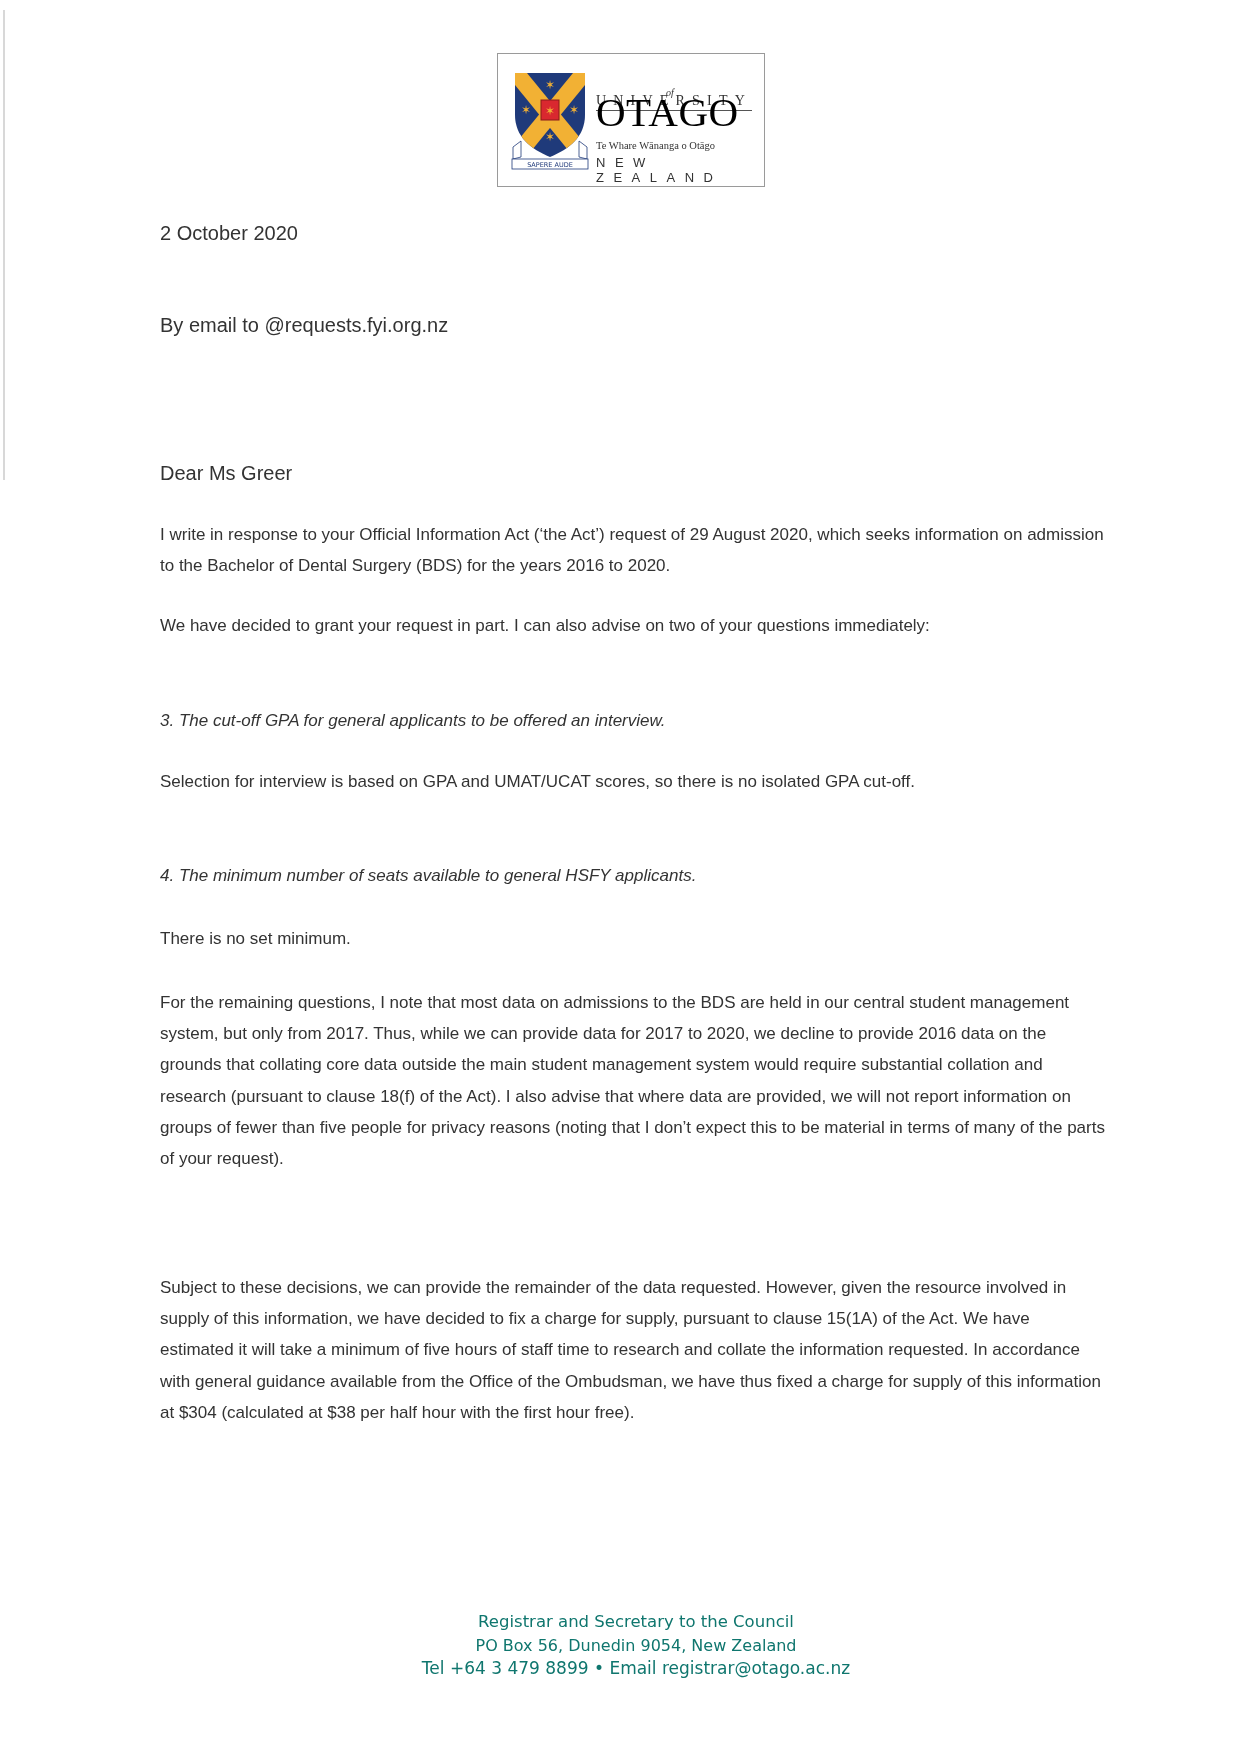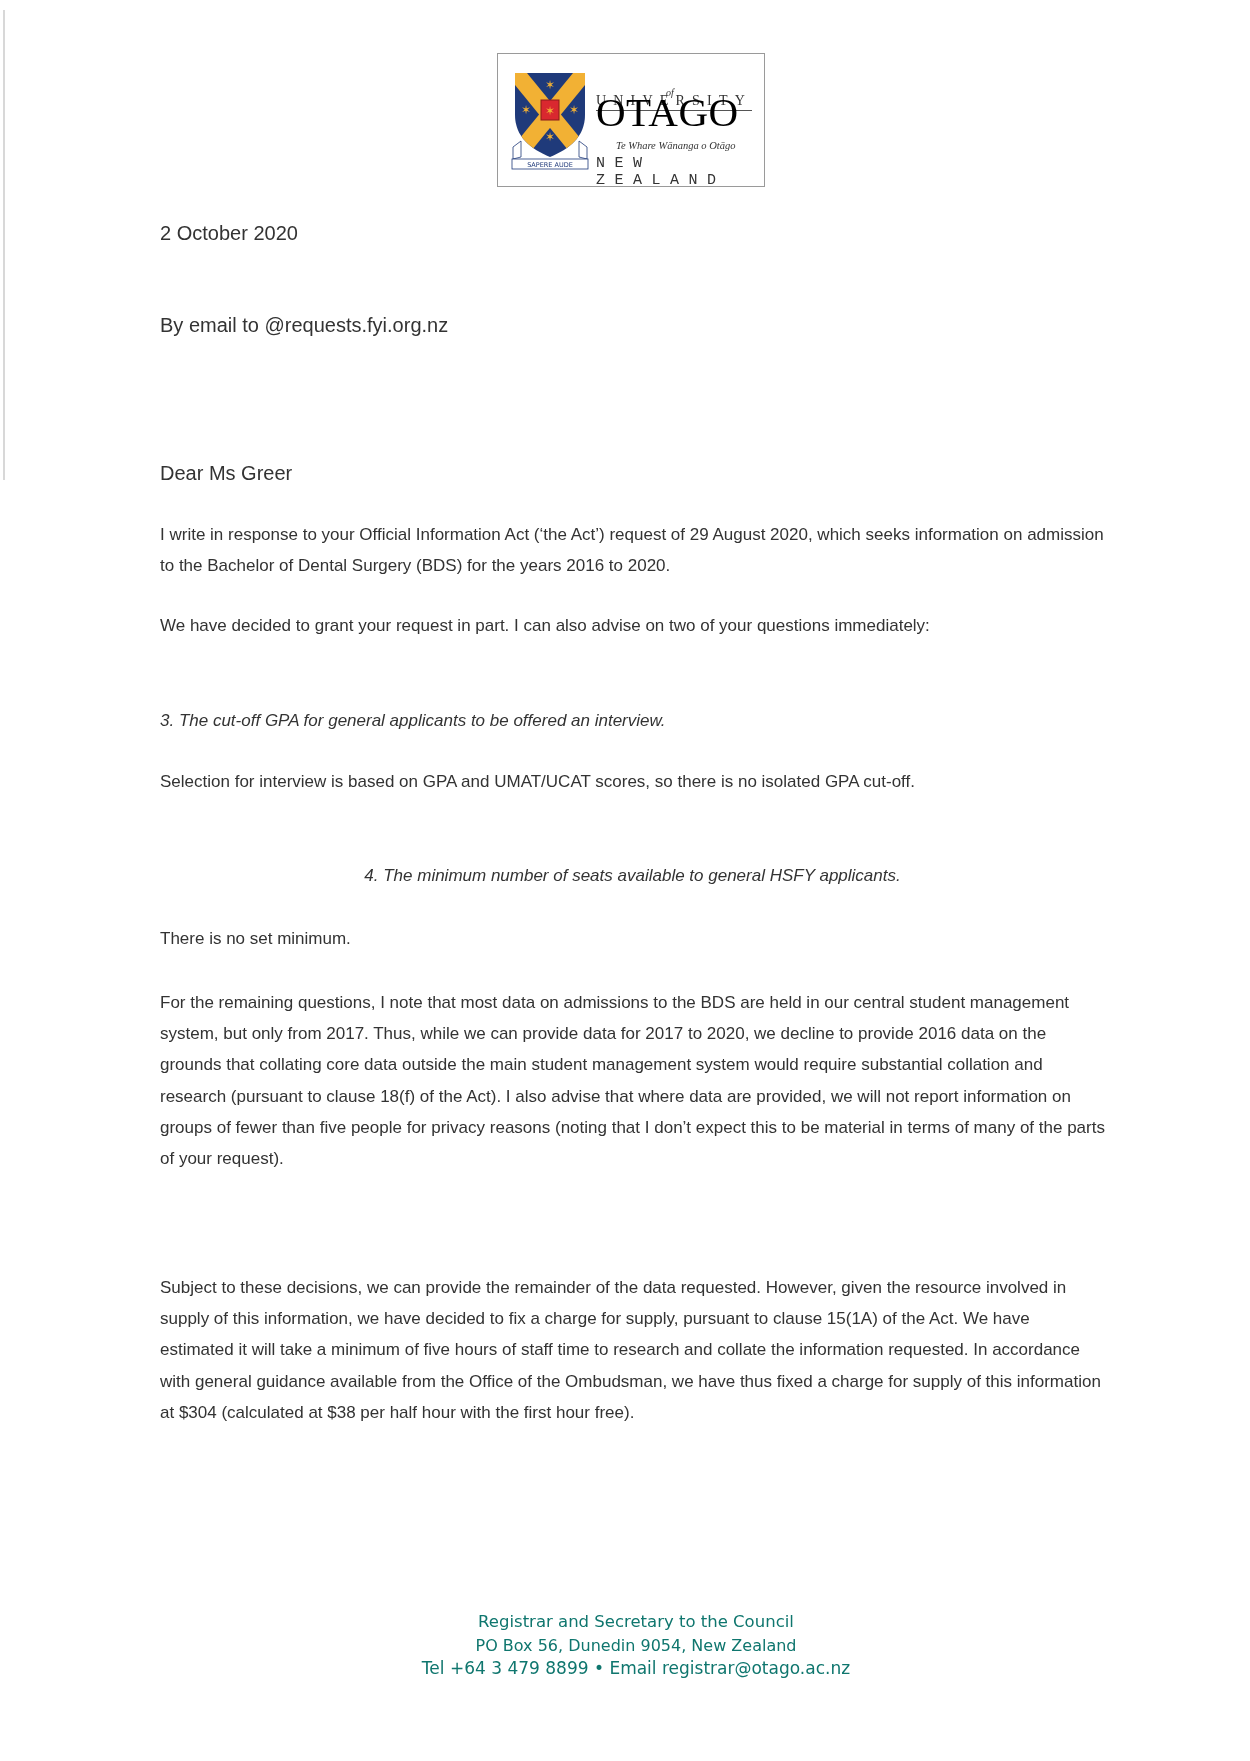--- a/index.html
+++ b/index.html
@@ -7,22 +7,22 @@
          font-family: "Liberation Sans", "DejaVu Sans", sans-serif; color: #333333; }
   .scanline { position: absolute; left: 3px; top: 10px; width: 2px; height: 470px; background: #d8d8d8; }
 
   .letterhead { position: absolute; left: 497px; top: 53px; width: 268px; height: 134px;
                 border: 1.5px solid #9a9a9a; box-sizing: border-box; background: #fff; }
   .crest { position: absolute; left: 13px; top: 17px; width: 78px; height: 100px; }
   .uni-top { position: absolute; left: 98px; top: 15px; width: 156px; font-family: "Liberation Serif", serif;
              font-size: 14px; letter-spacing: 7.2px; color: #333; border-bottom: 1.2px solid #555; line-height: 16px; padding-bottom: 1px; margin-top: 24px; }
   .uni-of { position: absolute; left: 168px; top: 33px; font-family: "Liberation Serif", serif; font-style: italic; font-size: 10px; color: #333; }
   .uni-name { position: absolute; left: 98px; top: 36px; font-family: "Liberation Serif", serif; font-size: 41px; color: #000000; letter-spacing: 0.5px; line-height: 44px; }
-  .uni-maori { position: absolute; left: 98px; top: 86px; font-family: "Liberation Serif", serif; font-style: italic; font-size: 10.5px; color: #333; margin-left: 20px; }
-  .uni-country { position: absolute; left: 98px; top: 101px; font-family: Liberation Mono, monospace; font-size: 15px; letter-spacing: 9.5px; color: #333; }
+  .uni-maori { position: absolute; left: 98px; top: 86px; font-family: "Liberation Serif", serif; font-size: 10.5px; color: #333; }
+  .uni-country { position: absolute; left: 98px; top: 101px; font-family: Liberation Sans, sans-serif; font-size: 13px; letter-spacing: 9.5px; color: #333; }
 
   .line { position: absolute; left: 160px; font-size: 20px; line-height: 31px; white-space: nowrap; color: #333; }
   .para { position: absolute; left: 160px; width: 945px; font-size: 17px; line-height: 31.2px; color: #333; }
   .it { font-style: italic; }
 
   .footer { position: absolute; left: 0; width: 1250px; top: 1610px; text-align: center; color: #0f766e;
             font-family: "DejaVu Sans", sans-serif; padding-left: 11px; }
   .footer div { line-height: 23.5px; }
   .f1 { font-size: 16.5px; }
   .f2 { font-size: 16px; }
@@ -63,21 +63,21 @@
 </div>
 
 <div class="line" style="top:218px;">2 October 2020</div>
 <div class="line" style="top:310px;">By email to @requests.fyi.org.nz</div>
 <div class="line" style="top:458px;">Dear Ms Greer</div>
 
 <div class="para" style="top:519px;">I write in response to your Official Information Act (‘the Act’) request of 29 August 2020, which seeks information on admission to the Bachelor of Dental Surgery (BDS) for the years 2016 to 2020.</div>
 <div class="para" style="top:610px;">We have decided to grant your request in part.  I can also advise on two of your questions immediately:</div>
 <div class="para it" style="top:705px;">3. The cut-off GPA for general applicants to be offered an interview.</div>
 <div class="para" style="top:766px;">Selection for interview is based on GPA and UMAT/UCAT scores, so there is no isolated GPA cut-off.</div>
-<div class="para it" style="top:860px;text-align:center;">4. The minimum number of seats available to general HSFY applicants.</div>
+<div class="para it" style="top:860px;">4. The minimum number of seats available to general HSFY applicants.</div>
 <div class="para" style="top:923px;">There is no set minimum.</div>
 <div class="para" style="top:987px;">For the remaining questions, I note that most data on admissions to the BDS are held in our central student management system, but only from 2017.  Thus, while we can provide data for 2017 to 2020, we decline to provide 2016 data on the grounds that collating core data outside the main student management system would require substantial collation and research (pursuant to clause 18(f) of the Act).  I also advise that where data are provided, we will not report information on groups of fewer than five people for privacy reasons (noting that I don’t expect this to be material in terms of many of the parts of your request).</div>
 <div class="para" style="top:1272px;">Subject to these decisions, we can provide the remainder of the data requested.  However, given the resource involved in supply of this information, we have decided to fix a charge for supply, pursuant to clause 15(1A) of the Act.  We have estimated it will take a minimum of five hours of staff time to research and collate the information requested.  In accordance with general guidance available from the Office of the Ombudsman, we have thus fixed a charge for supply of this information at $304 (calculated at $38 per half hour with the first hour free).</div>
 
 <div class="footer">
   <div class="f1">Registrar and Secretary to the Council</div>
   <div class="f2">PO Box 56, Dunedin 9054, New Zealand</div>
   <div class="f3">Tel +64 3 479 8899 • Email registrar@otago.ac.nz</div>
 </div>
 

